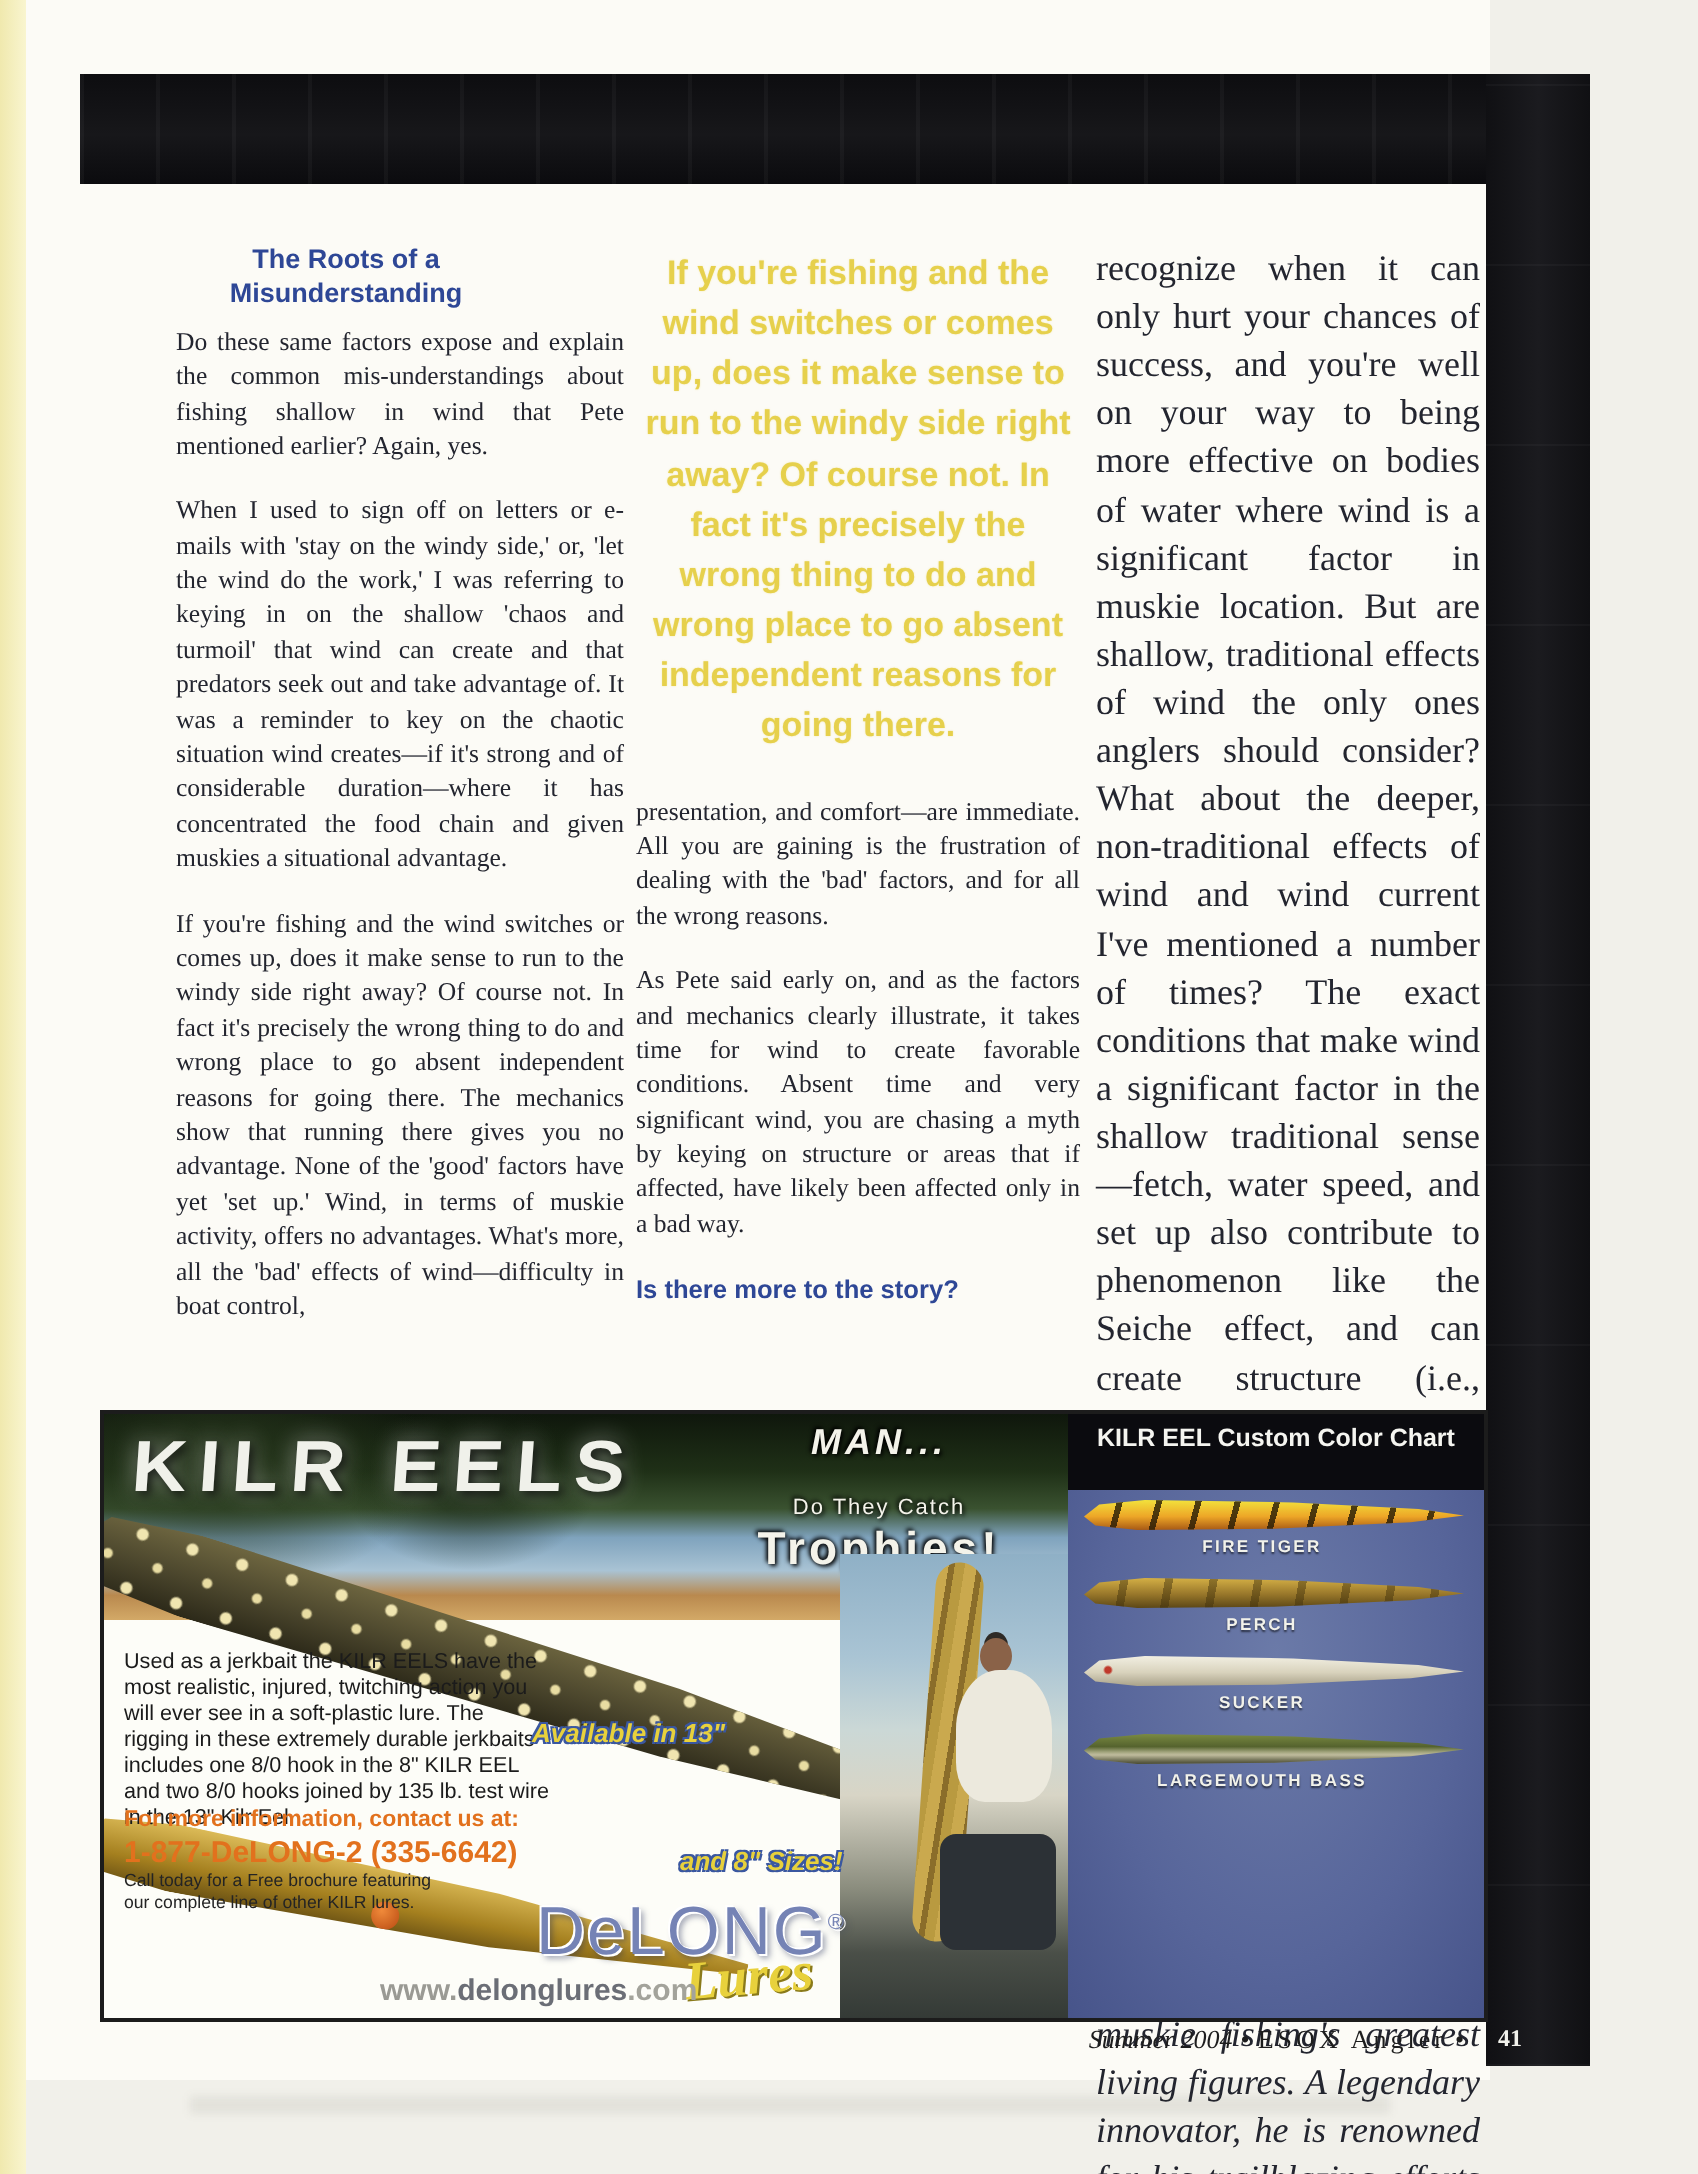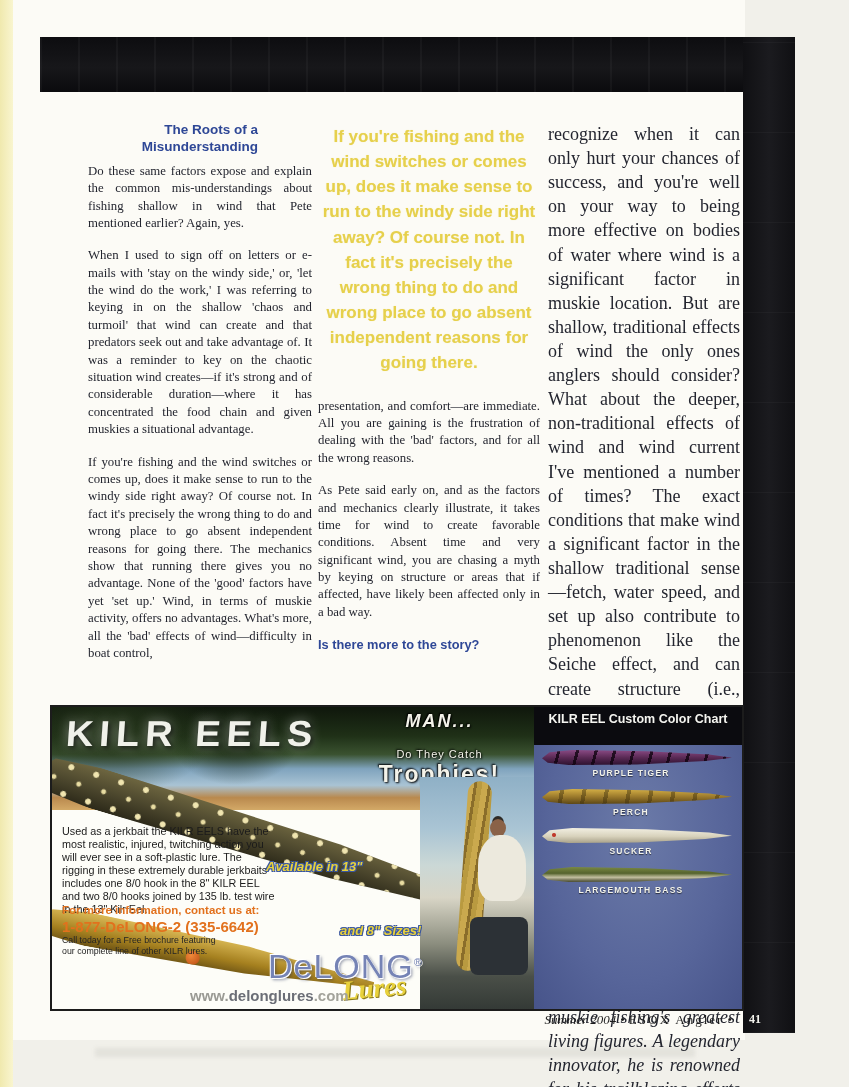--- a/index.html
+++ b/index.html
@@ -20,21 +20,21 @@
   .smudge { position:absolute; left:95px; top:1048px; width:600px; height:9px;
             background:rgba(60,60,55,0.08); filter:blur(2px); }
 
   
   .col { position:absolute; top:122px; text-align:justify; color:#23252f; }
   .col p { margin:0 0 15px 0; }
   .col-1 { left:88px;  width:224px; font-size:12.8px; line-height:1.36; }
   .col-2 { left:318px; width:222px; font-size:12.8px; line-height:1.36; }
   .col-3 { left:548px; width:192px; font-size:18px; line-height:1.34; }
   .section-heading { font-family:"Liberation Sans", sans-serif; font-weight:bold; font-size:13.5px;
-                     line-height:1.25; color:#2e4796; width:170px; text-align:right; margin:0 0 7px 0; }
+                     line-height:1.25; color:#2e4796; width:170px; text-align:center; margin:0 0 7px 0; }
   .sub-heading { font-family:"Liberation Sans", sans-serif; font-weight:bold; font-size:12.8px;
                  color:#2e4796; text-align:left; margin:2px 0 3px 0; }
   .pull-quote { font-family:"Liberation Sans", sans-serif; font-weight:bold; font-size:17px;
                 line-height:1.48; color:#e6d04c; text-align:center; margin:2px 0 22px 0;
                 text-shadow:0 0 1px rgba(230,208,76,0.4); }
   .bio { font-style:italic; margin-top:18px; }
   .endmark { display:inline-block; width:9px; height:9px; background:#1f1f22;
              box-shadow:inset 0 0 0 1.5px #1f1f22, inset 0 0 0 2.5px #f5f5f0; vertical-align:baseline;
              margin-left:3px; }
 
@@ -212,22 +212,22 @@
     <div class="avail avail-1">Available in 13"</div>
     <div class="avail avail-2">and 8" Sizes!</div>
 
     <div class="logo-text"><span>DeLONG</span><span class="logo-reg">®</span></div>
     <div class="logo-sub">Lures</div>
     <div class="website"><span class="www">www.</span><span class="domain">delonglures</span><span class="tld">.com</span></div>
 
     <div class="chart">
       <div class="chart-header">KILR EEL Custom Color Chart</div>
       <div class="chart-row">
-        <div class="lure c1"></div>
-        <div class="lure-label">PURPLE TIGER</div>
+        <div class="lure c0"></div>
+        <div class="lure-label">FIRE TIGER</div>
       </div>
       <div class="chart-row">
         <div class="lure c4"></div>
         <div class="lure-label">PERCH</div>
       </div>
       <div class="chart-row">
         <div class="lure c5"></div>
         <div class="lure-label">SUCKER</div>
       </div>
       <div class="chart-row">

